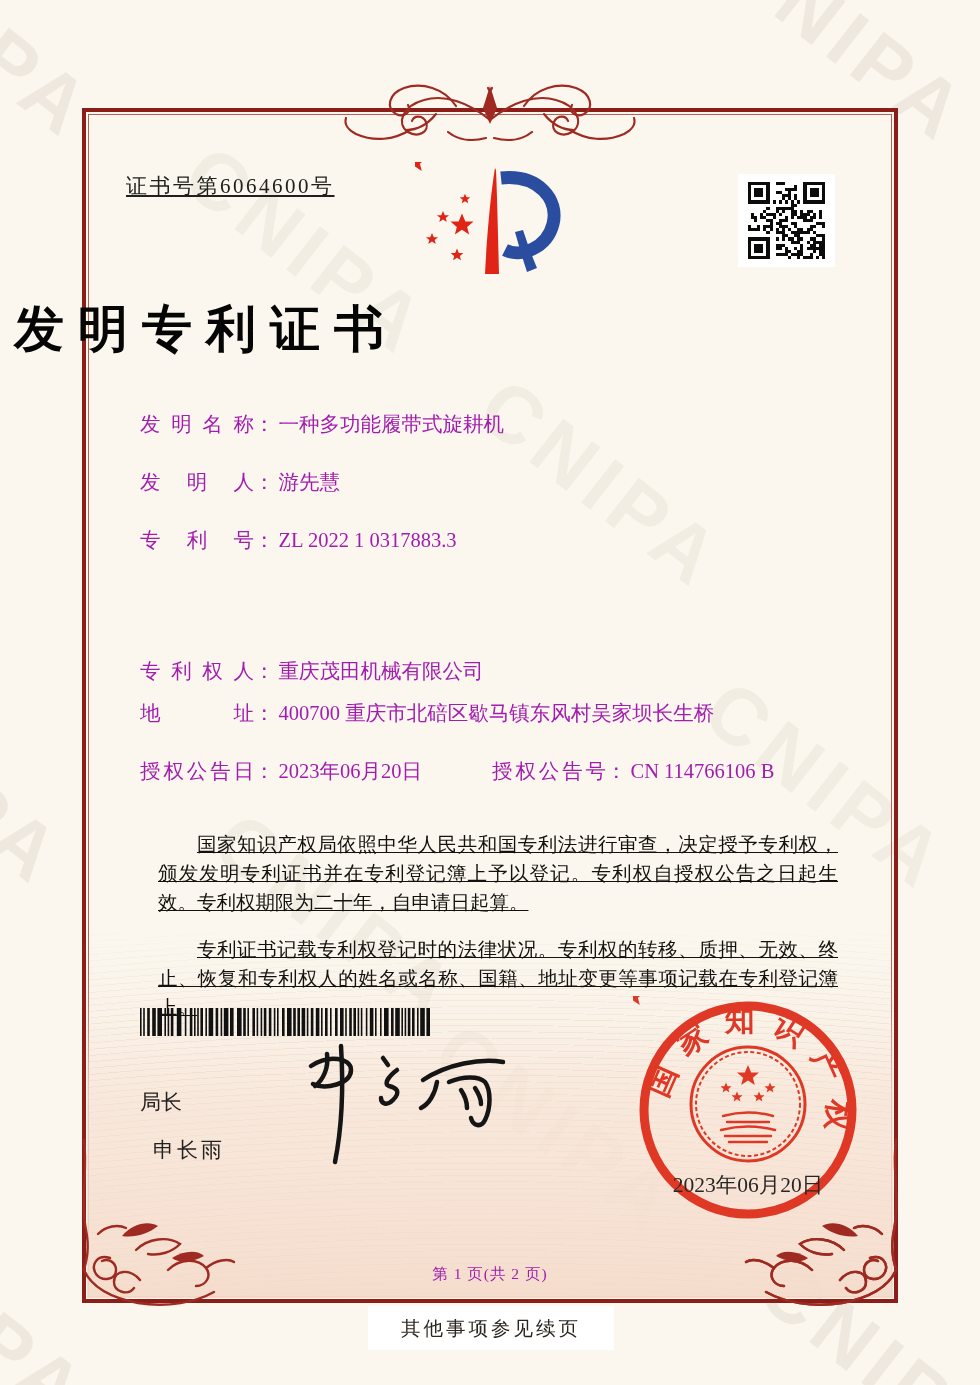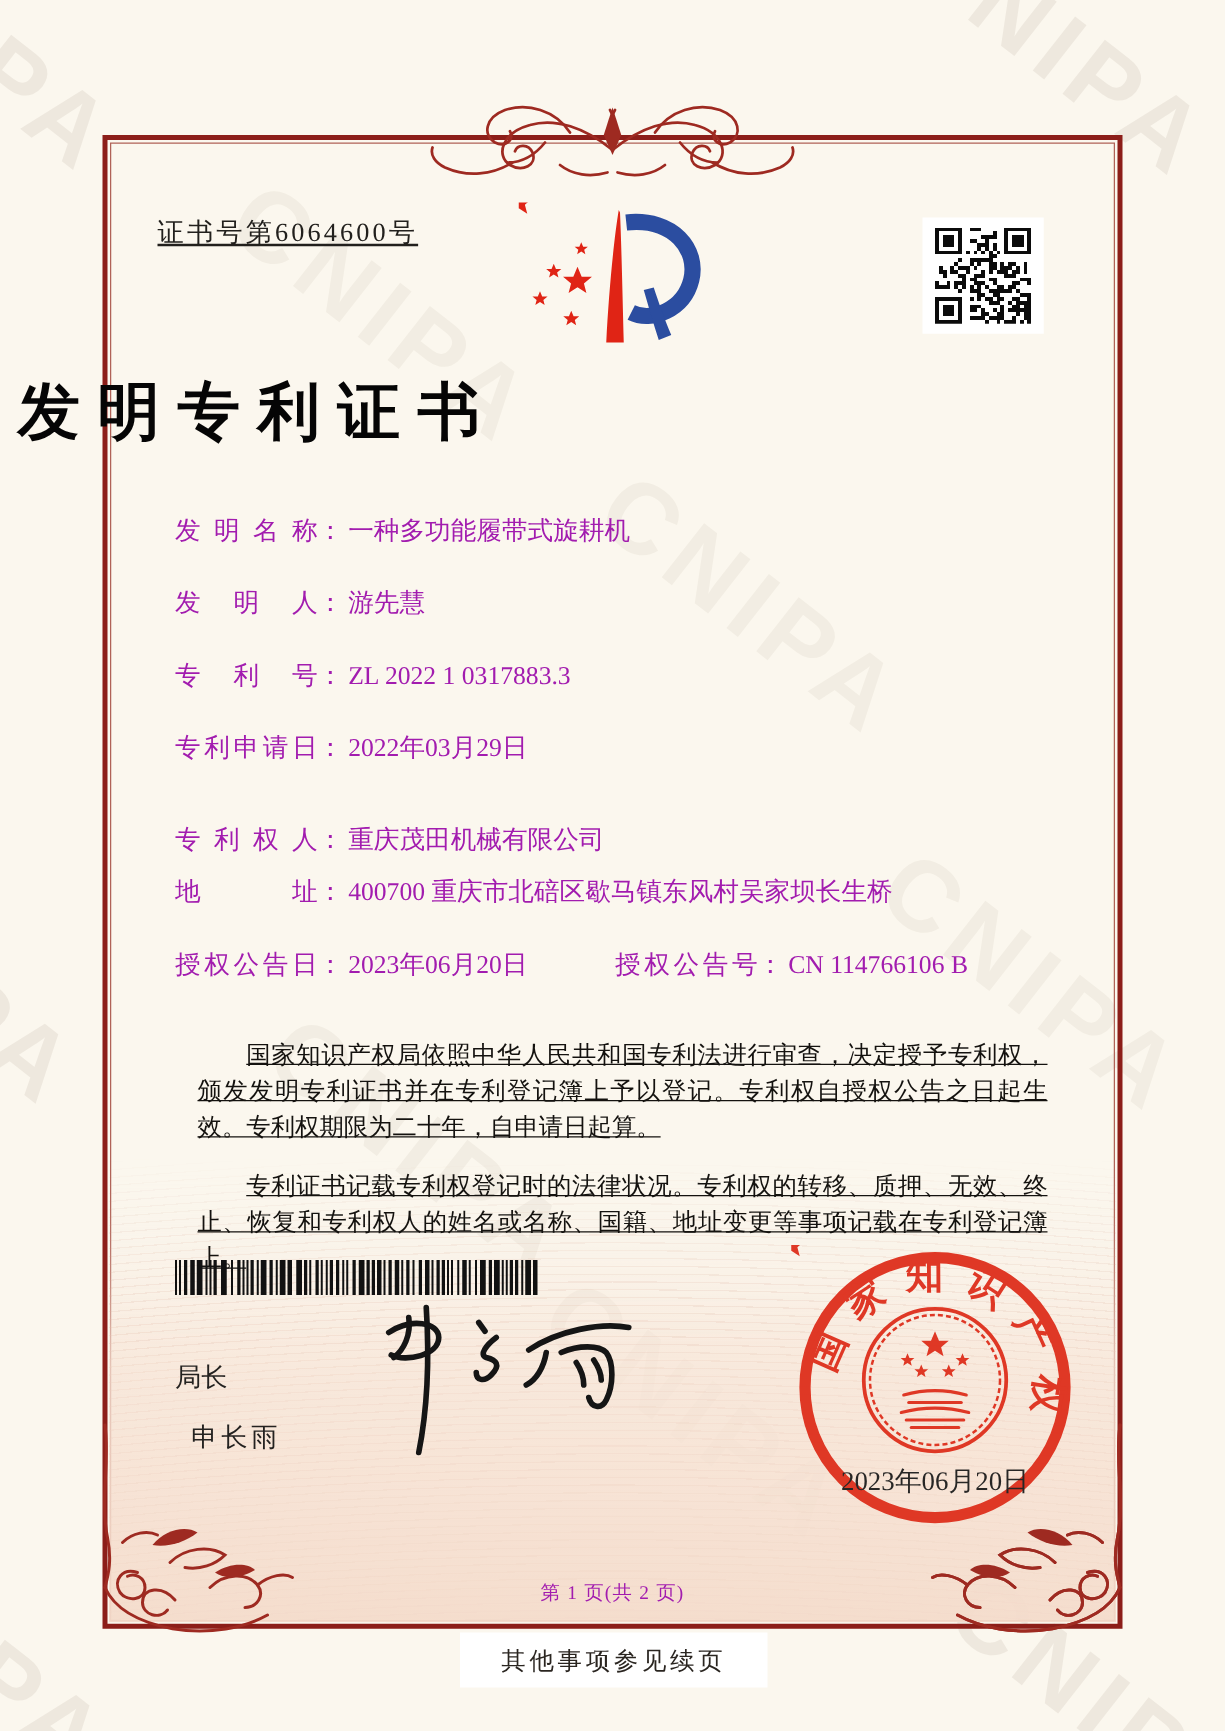--- a/index.html
+++ b/index.html
@@ -381,23 +381,20 @@
 
     <div class="row r0">
       <span class="lab">发明名称</span><span class="colon">：</span><span class="val">一种多功能履带式旋耕机</span>
     </div>
     <div class="row r1">
       <span class="lab">发明人</span><span class="colon">：</span><span class="val">游先慧</span>
     </div>
     <div class="row r2">
       <span class="lab">专利号</span><span class="colon">：</span><span class="val">ZL 2022 1 0317883.3</span>
     </div>
-    <div class="row r3">
-      <span class="lab">专利申请日</span><span class="colon">：</span><span class="val">2022年03月29日</span>
-    </div>
     <div class="row r4">
       <span class="lab">专利权人</span><span class="colon">：</span><span class="val">重庆茂田机械有限公司</span>
     </div>
     <div class="row r5">
       <span class="lab">地址</span><span class="colon">：</span><span class="val">400700 重庆市北碚区歇马镇东风村吴家坝长生桥</span>
     </div>
     <div class="row r6">
       <span class="lab">授权公告日</span><span class="colon">：</span><span class="val">2023年06月20日</span>
     </div>
     <div class="row r6 row2">

